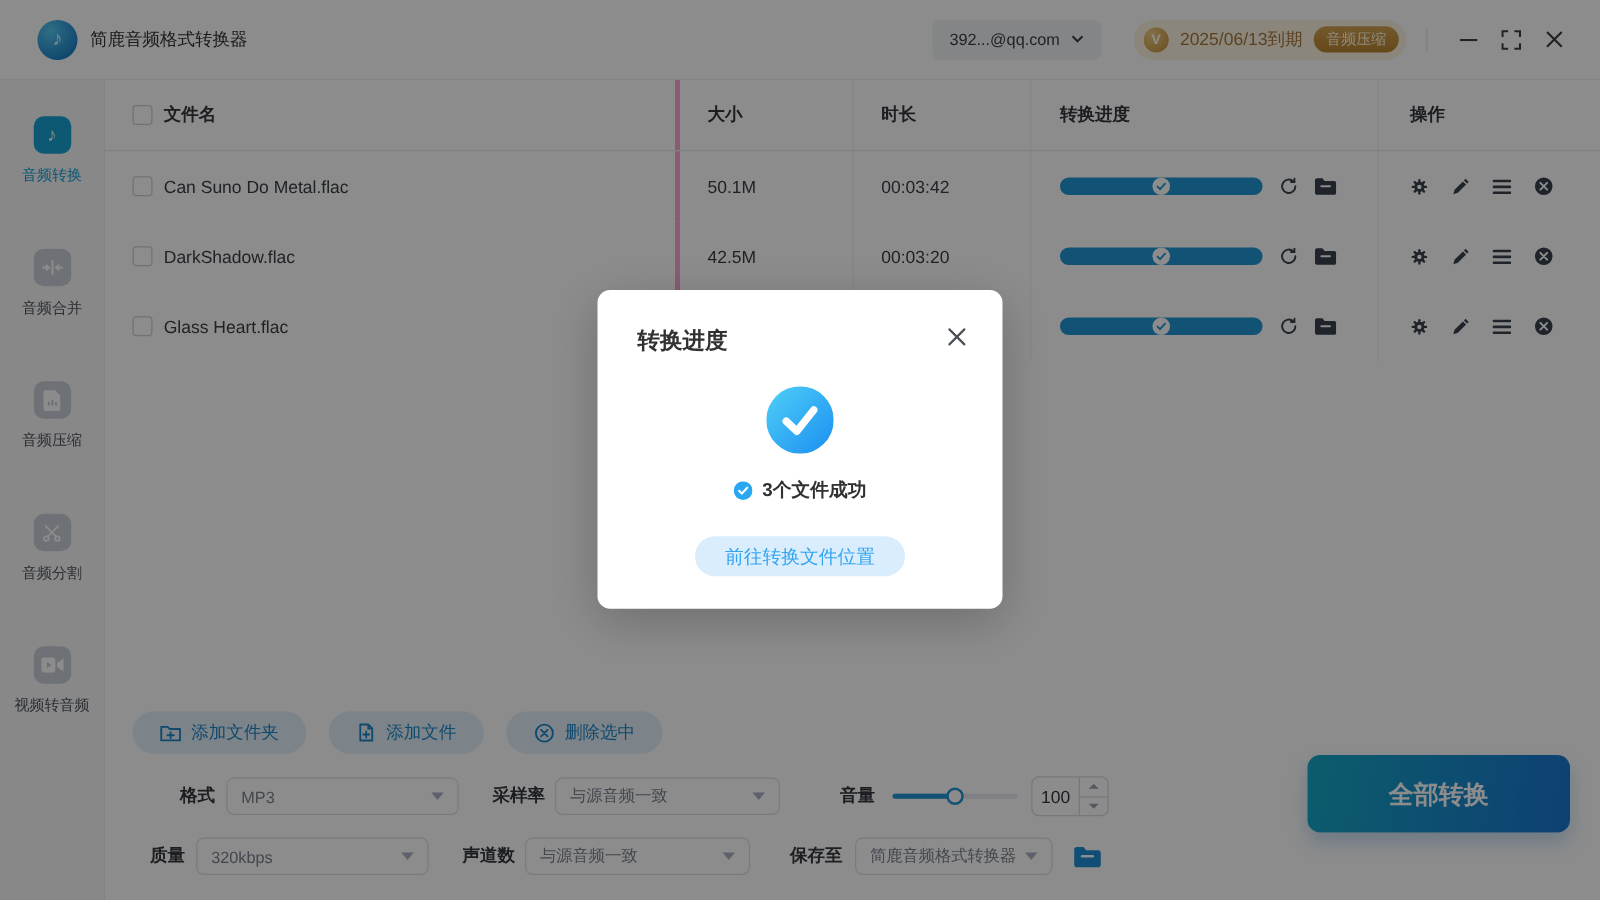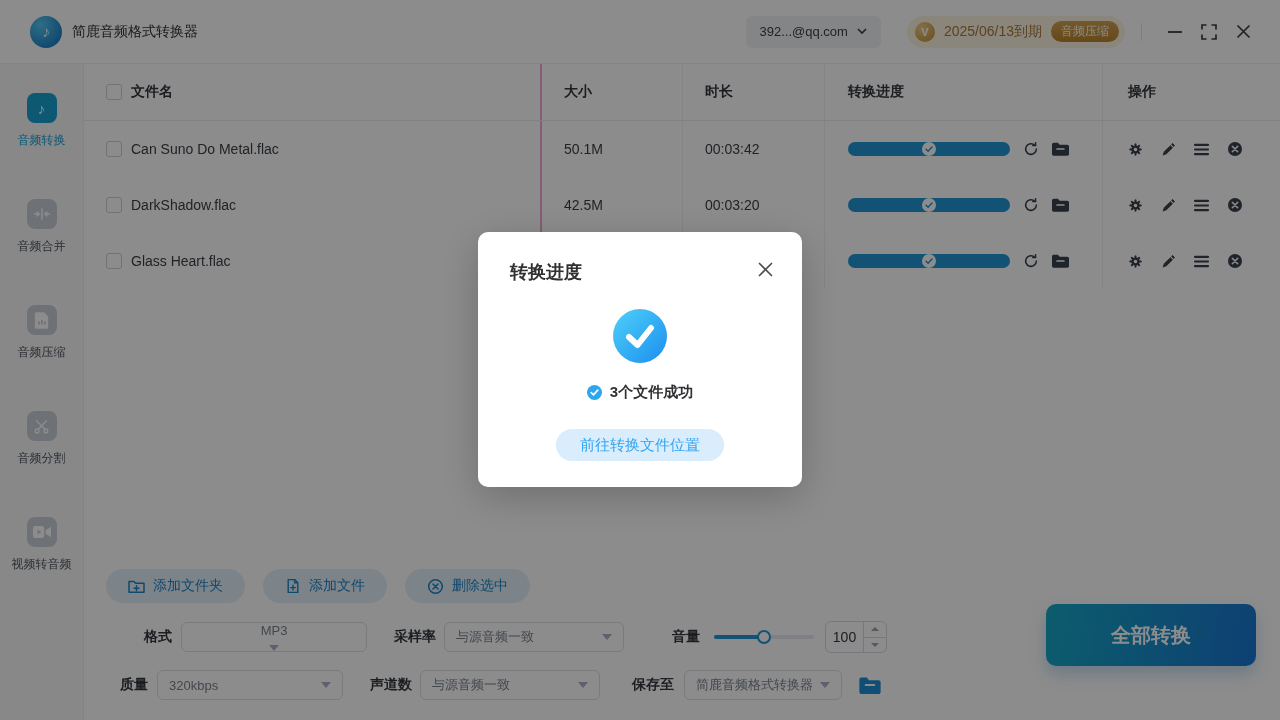--- a/index.html
+++ b/index.html
@@ -40,21 +40,21 @@
   .side-label { margin-top:9px; font-size:12px; color:#50555c; }
   .side-item.active .side-label { color:#19a0d2; }
 
   .content { position:relative; width:1196px; height:656px; background:#fff; }
 
   
   .thead { display:flex; height:57px; align-items:center; border-bottom:1px solid #e9ebee;
     font-size:14px; font-weight:bold; color:#33373d; }
   .trow { display:flex; height:56px; align-items:center; font-size:14px; color:#3a3f45; }
   .col-name { width:456px; display:flex; align-items:center; padding-left:22px; gap:9px; height:100%; }
-  .col-size { width:142px; padding-left:22px; border-left:2px solid #f9a8d4; height:100%; display:flex; align-items:center; }
+  .col-size { width:142px; padding-left:22px; border-left:4px solid #f9a8d4; height:100%; display:flex; align-items:center; }
   .col-dur  { width:142px; padding-left:22px; border-left:1px solid #eef0f3; height:100%; display:flex; align-items:center; }
   .col-prog { width:278px; padding-left:23px; border-left:1px solid #eef0f3; height:100%; display:flex; align-items:center; gap:13px; }
   .col-act  { width:178px; padding-left:25px; border-left:1px solid #eef0f3; height:100%; display:flex; align-items:center; gap:18px; }
   .checkbox { width:16px; height:16px; border:1px solid #ccd0d8; border-radius:3px; background:#fff; cursor:pointer; flex:none; }
   .pbar { position:relative; width:162px; height:14px; border-radius:7px; background:#2196d3; }
   .pbar .pcheck { position:absolute; left:50%; top:50%; transform:translate(-50%,-50%); display:flex; }
   .icon-btn { display:flex; align-items:center; cursor:pointer; }
 
   
   .toolbar { position:absolute; left:22px; top:505px; display:flex; gap:18px; }
@@ -409,21 +409,21 @@
         <svg width="17" height="17" viewBox="0 0 20 20" fill="none" stroke="#1d86c8" stroke-width="1.8">
             <circle cx="10" cy="10" r="8"></circle>
             <path d="M7 7l6 6M13 7l-6 6" stroke-linecap="round"></path>
           </svg>
         <span>删除选中</span>
       </div>
     </div>
 
     <div class="srow srow1">
       <span class="slabel">格式</span>
-      <div class="select" style="width:186px; margin-left:9px;flex-direction:column;">
+      <div class="select" style="width:186px; margin-left:9px;">
         <span>MP3</span>
         <span class="sel-arrow"></span>
       </div>
       <span class="slabel" style="margin-left:27px;">采样率</span>
       <div class="select" style="width:180px; margin-left:8px;">
         <span>与源音频一致</span>
         <span class="sel-arrow"></span>
       </div>
       <span class="slabel" style="margin-left:48px;">音量</span>
       <div class="slider" style="margin-left:14px;">

